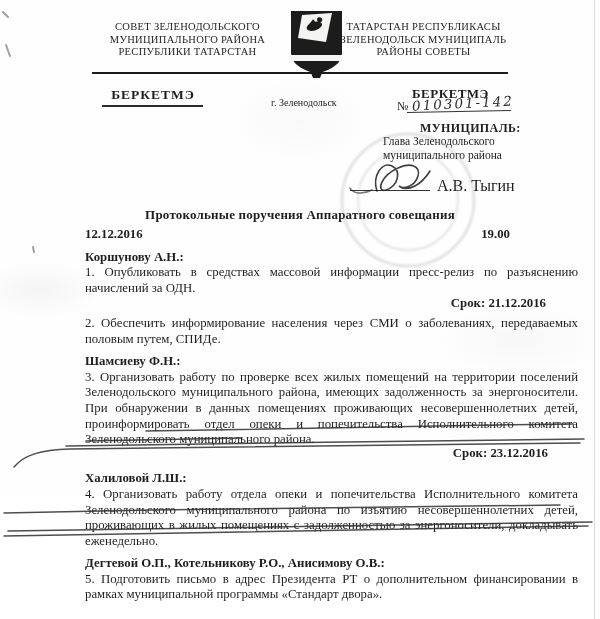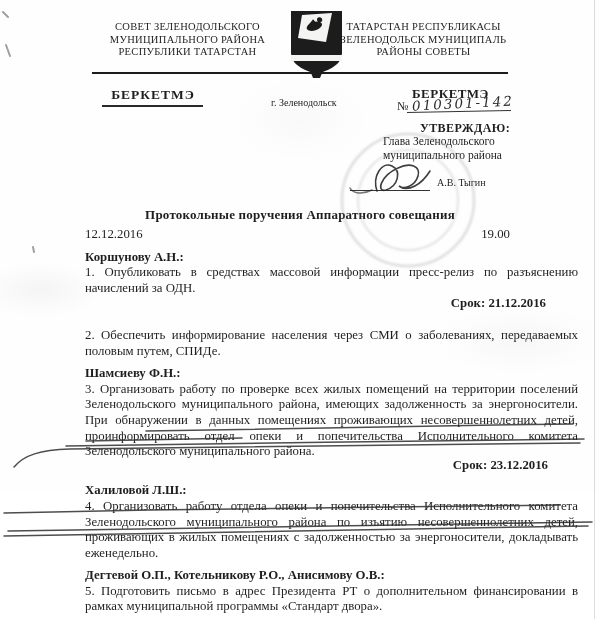--- a/index.html
+++ b/index.html
@@ -25,24 +25,24 @@
   .doctype-tat{left:412px;top:86px;font-size:13px;font-weight:bold;letter-spacing:0.5px;}
   .num-label{left:397px;top:99px;font-size:12px;}
   .num-value{
     left:412px;top:95px;font-size:13.5px;font-style:italic;color:#2b2b2b;
     transform:rotate(-3deg);letter-spacing:2px;font-family:"DejaVu Serif",serif;
   }
   .num-line{left:407px;top:111px;width:104px;height:1px;background:#333;transform:rotate(-1deg);}
   .approve{left:420px;top:121px;font-size:12px;font-weight:bold;letter-spacing:0.4px;}
   .approver-title{left:383px;top:135px;width:120px;font-size:11.5px;line-height:13.5px;white-space:pre-line;}
   .sig-line{left:350px;top:190px;width:80px;height:1px;background:#333;}
-  .approver-name{left:437px;top:177px;font-size:10px;}
+  .approver-name{left:437px;top:177px;font-size:16px;}
   .title{left:0;top:207px;width:600px;text-align:center;font-size:13px;font-weight:bold;letter-spacing:0.2px;}
   .body{position:absolute;left:85px;top:227px;width:493px;font-size:12.8px;line-height:15.6px;}
-  .daterow{display:flex;justify-content:space-between;font-weight:normal;}
+  .daterow{display:flex;justify-content:space-between;font-weight:bold;}
   .daterow .time{padding-right:68px;}
   .assignee{font-weight:bold;margin-top:7px;}
   .para{margin:0;text-align:justify;}
   .deadline{font-weight:bold;text-align:right;padding-right:32px;}
   .marks{position:absolute;left:0;top:0;width:600px;height:619px;pointer-events:none;}
   .scan-edge{left:594px;top:0;width:1px;height:619px;background:#dcdcdc;}
 </style>
 </head>
 <body>
 
@@ -73,39 +73,39 @@
   <div class="abs rule"></div>
 
   <div class="abs doctype">БЕРКЕТМЭ</div>
   <div class="abs doctype-line"></div>
   <div class="abs place">г. Зеленодольск</div>
   <div class="abs doctype-tat">БЕРКЕТМЭ</div>
   <div class="abs num-label">№</div>
   <div class="abs num-value">010301-142</div>
   <div class="abs num-line"></div>
 
-  <div class="abs approve">УТВЕРЖДАЮ:</div>
+  <div class="abs approve">МУНИЦИПАЛЬ:</div>
   <div class="abs approver-title">Глава Зеленодольского
 муниципального района</div>
   <div class="abs sig-line"></div>
   <div class="abs approver-name">А.В. Тыгин</div>
 
   <div class="abs title">Протокольные поручения Аппаратного совещания</div>
 
   <div class="body">
     <div class="daterow">
       <span>12.12.2016</span>
       <span class="time">19.00</span>
     </div>
 
     <div>
       <div class="assignee">Коршунову А.Н.:</div>
       <p class="para">1. Опубликовать в средствах массовой информации пресс-релиз по разъяснению начислений за ОДН.</p>
       <div class="deadline">Срок: 21.12.2016</div>
-      <p class="para" style="margin-top:16px">2. Обеспечить информирование населения через СМИ о заболеваниях, передаваемых половым путем, СПИДе.</p>
+      <p class="para" style="margin-top:4px">2. Обеспечить информирование населения через СМИ о заболеваниях, передаваемых половым путем, СПИДе.</p>
     </div>
 
     <div>
       <div class="assignee">Шамсиеву Ф.Н.:</div>
       <p class="para">3. Организовать работу по проверке всех жилых помещений на территории поселений Зеленодольского муниципального района, имеющих задолженность за энергоносители. При обнаружении в данных помещениях проживающих несовершеннолетних детей, проинформировать отдел опеки и попечительства Исполнительного комитета Зеленодольского муниципального района.</p>
       <div class="deadline" style="margin-top:-2px;padding-right:30px;">Срок: 23.12.2016</div>
     </div>
 
     <div>
       <div class="assignee" style="margin-top:10px">Халиловой Л.Ш.:</div>

